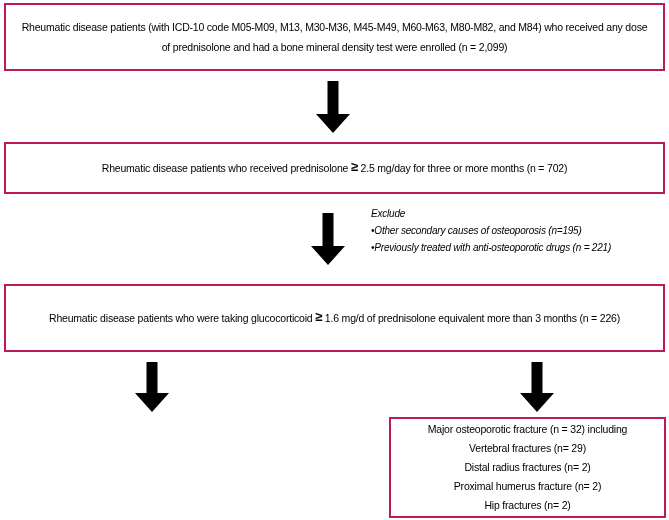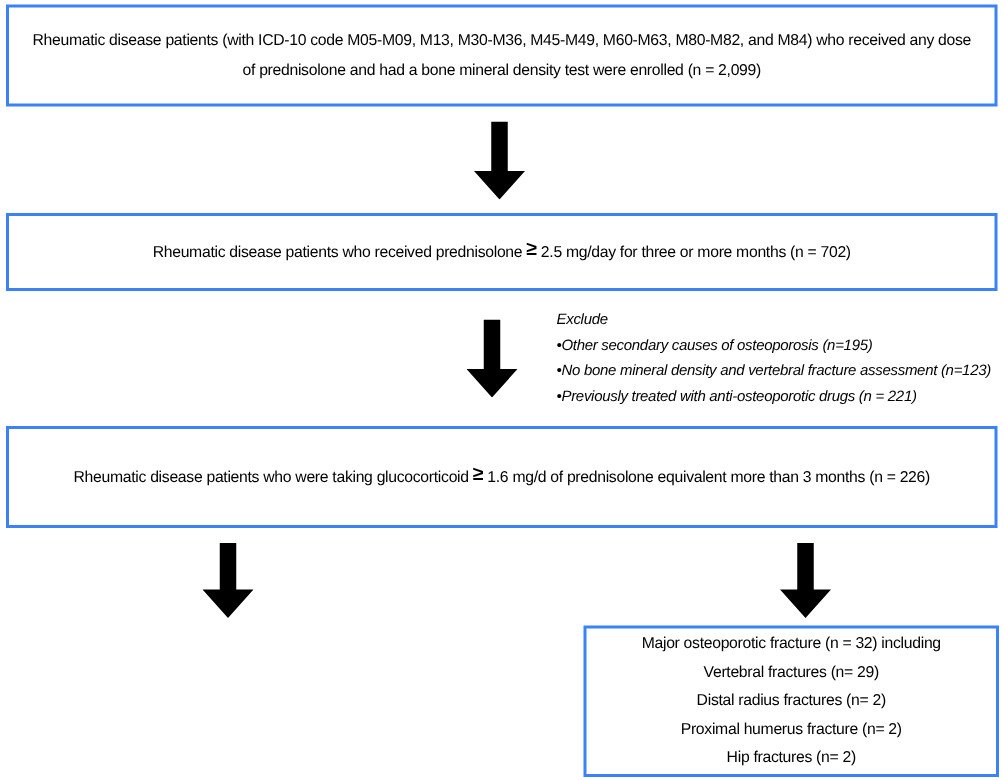--- a/index.html
+++ b/index.html
@@ -12,21 +12,21 @@
     width: 669px;
     height: 520px;
     background: #ffffff;
     font-family: "Liberation Sans", sans-serif;
     color: #000000;
     overflow: hidden;
   }
   .box {
     position: absolute;
     box-sizing: border-box;
-    border: 2px solid #3b82f6;
+    border: 2px solid #be185d;
     background: #ffffff;
     display: flex;
     align-items: center;
     justify-content: center;
     text-align: center;
     font-size: 10.5px;
     letter-spacing: -0.2px;
     line-height: 20px;
     padding: 0 14px;
   }
@@ -83,21 +83,20 @@
     <span><span>Rheumatic disease patients who received prednisolone </span><span class="ge">≥</span><span> 2.5 mg/day for three or more months (n = 702)</span></span>
   </div>
 
   <svg class="arrow arrow-2" width="34" height="52" viewBox="0 0 34 52">
     <polygon points="11.5,0 22.5,0 22.5,33 34,33 17,52 0,33 11.5,33" fill="#000000"></polygon>
   </svg>
 
   <div class="exclude">
     <span class="exclude-heading">Exclude</span>
     <span class="exclude-item">•Other secondary causes of osteoporosis (n=195)</span>
-    <span class="exclude-item">•No bone mineral density and vertebral fracture assessment (n=123)</span>
     <span class="exclude-item">•Previously treated with anti-osteoporotic drugs (n = 221)</span>
   </div>
 
   <div class="box box-gluco">
     <span><span>Rheumatic disease patients who were taking glucocorticoid </span><span class="ge">≥</span><span> 1.6 mg/d of prednisolone equivalent more than 3 months (n = 226)</span></span>
   </div>
 
   <svg class="arrow arrow-3" width="34" height="50" viewBox="0 0 34 50">
     <polygon points="11.5,0 22.5,0 22.5,31 34,31 17,50 0,31 11.5,31" fill="#000000"></polygon>
   </svg>

